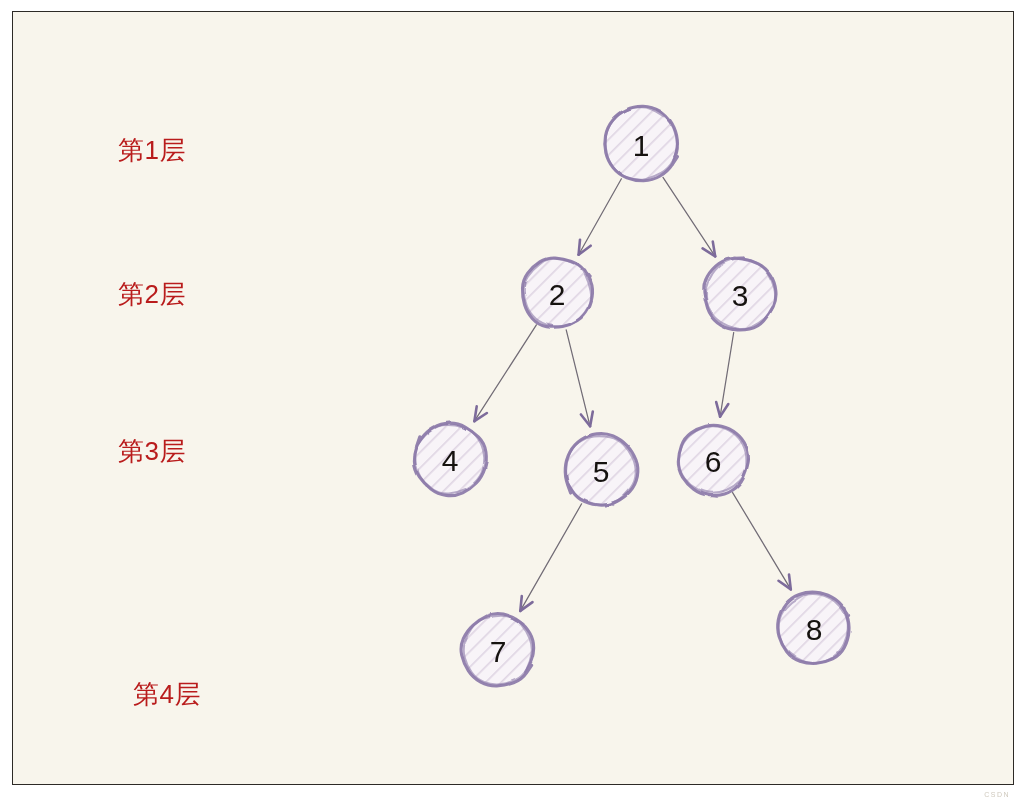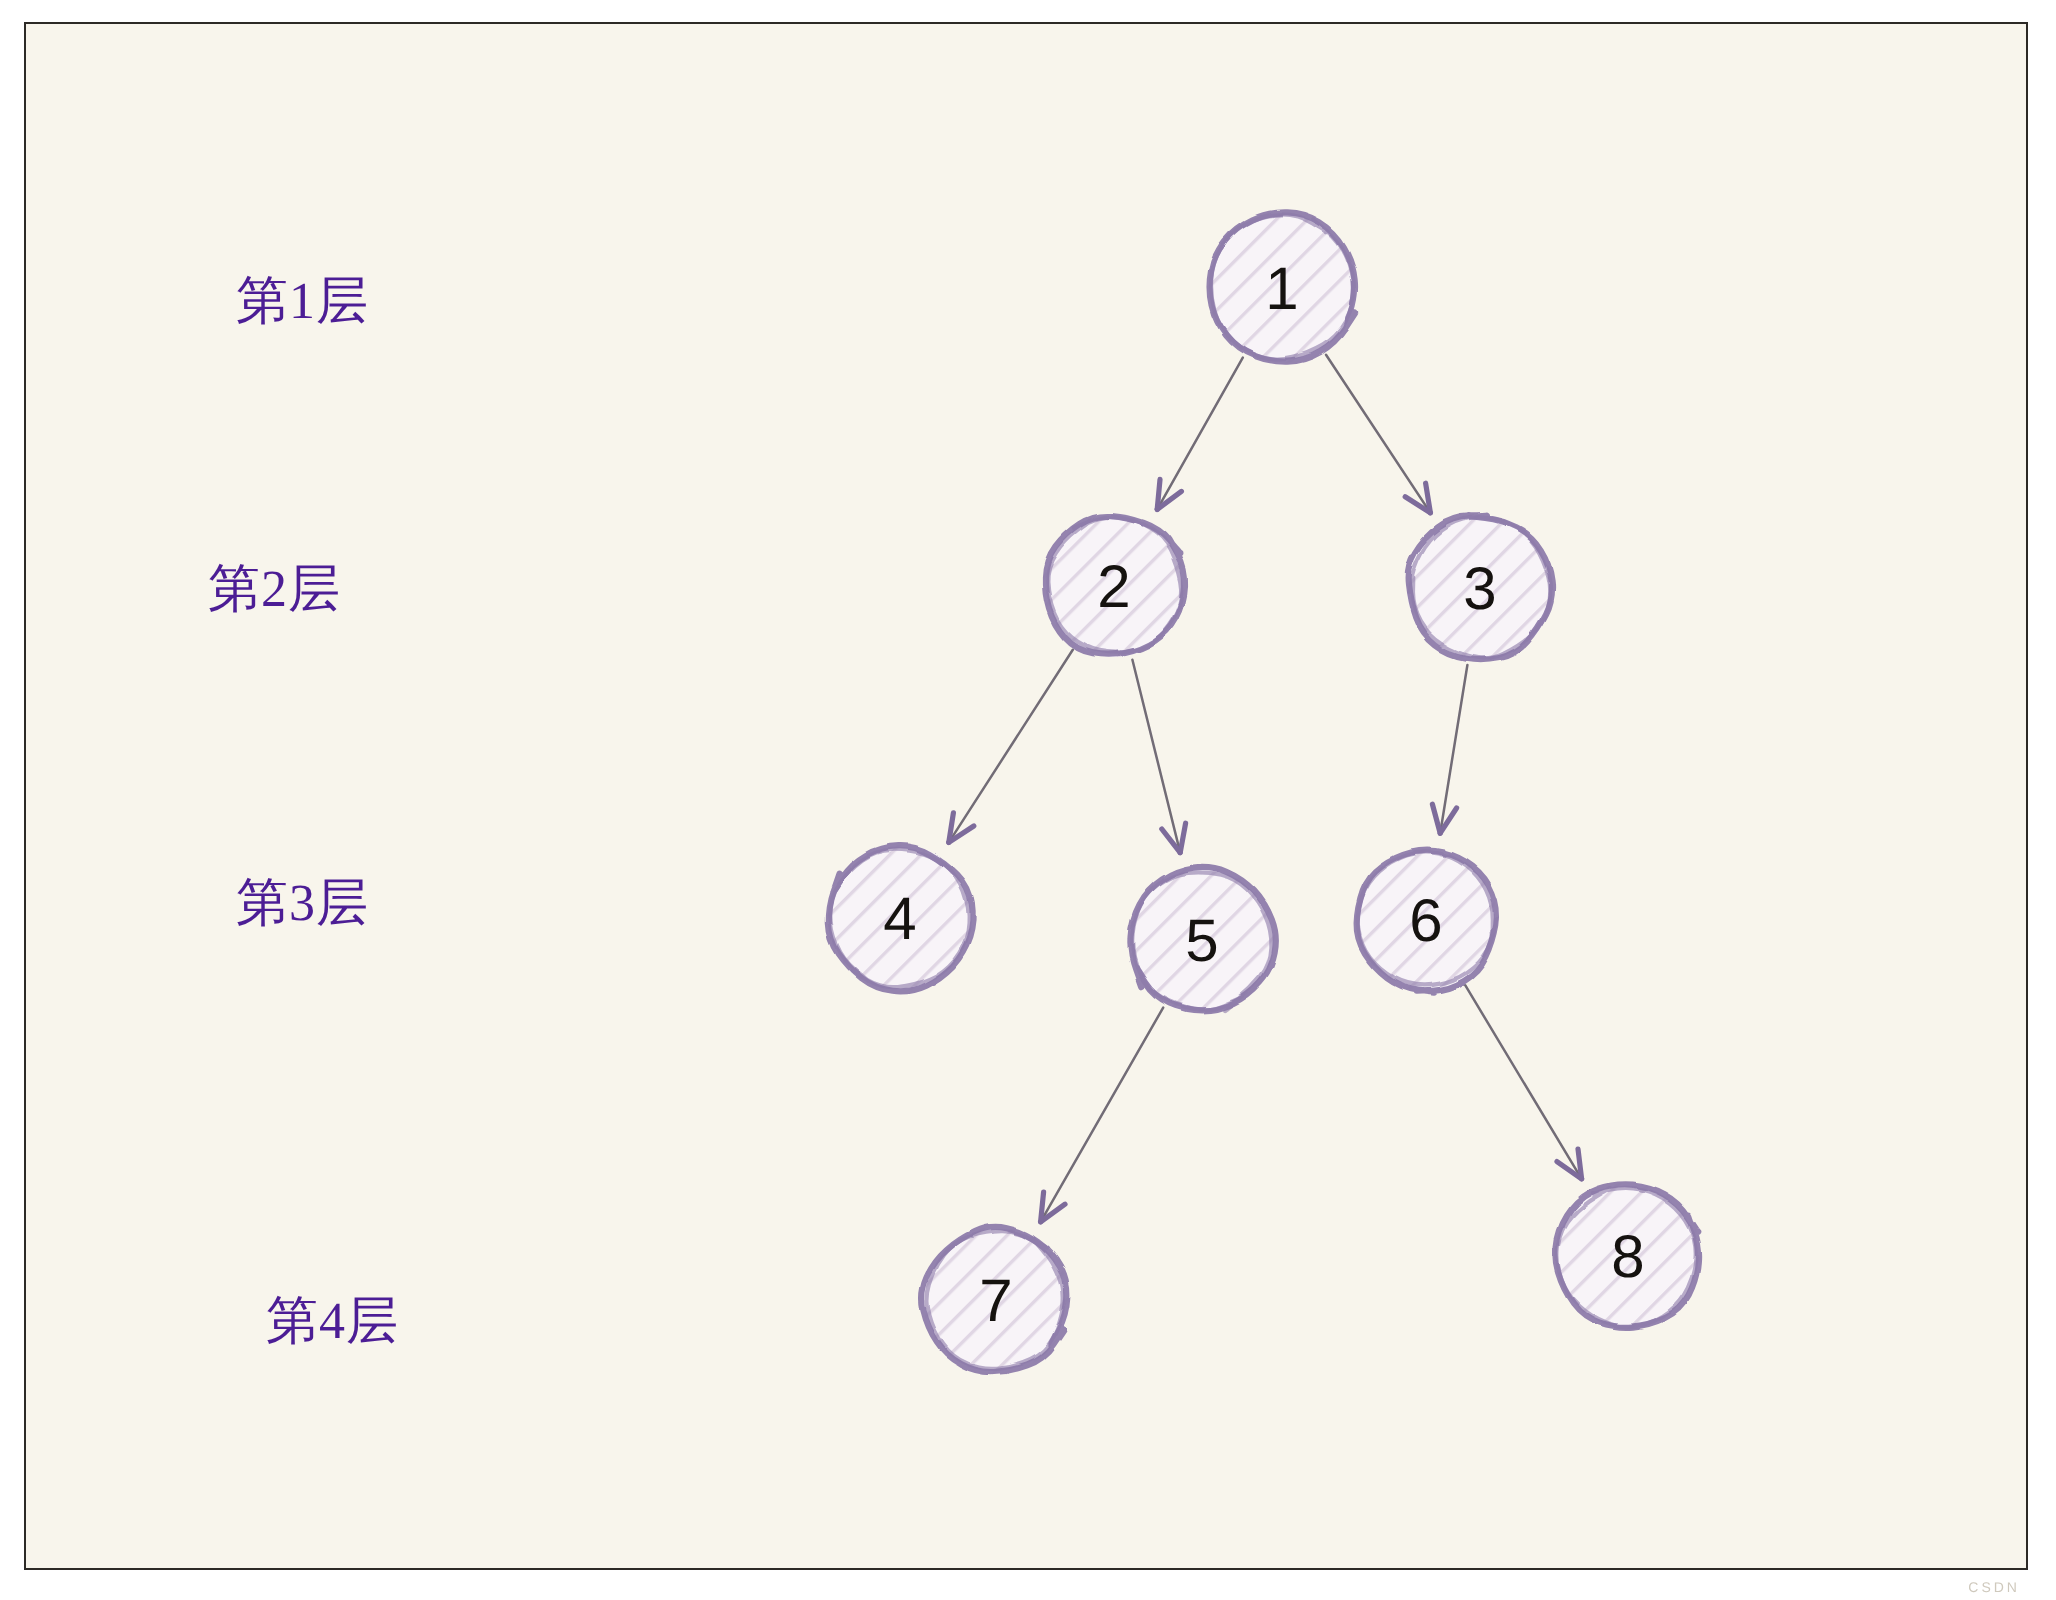--- a/index.html
+++ b/index.html
@@ -33,23 +33,23 @@
   #diagram-svg {
     position: absolute;
     left: 0;
     top: 0;
     width: 1028px;
     height: 800px;
     display: block;
   }
   .level-label {
     position: absolute;
-    font-family: Liberation Serif, serif;
+    font-family: Liberation Sans, sans-serif;
     font-size: 26px;
-    color: #4c1d95;
+    color: #b91c1c;
     white-space: nowrap;
     letter-spacing: 0.5px;
   }
   .node-text {
     font-family: "Liberation Sans", "DejaVu Sans", sans-serif;
     font-size: 30px;
     fill: #15120f;
     text-anchor: middle;
     dominant-baseline: central;
   }
@@ -166,18 +166,18 @@
         <g>
           <circle cx="814" cy="628" r="36.5" fill="url(#hatch)"></circle>
           <path d="M 844.1 607.4 Q 844.1 607.4 846.8 615.3 Q 849.6 623.2 848.9 631.5 Q 848.3 639.8 844.3 647.5 Q 840.3 655.1 832.6 658.8 Q 824.8 662.5 816.5 663.3 Q 808.1 664.0 799.9 661.3 Q 791.7 658.6 786.6 651.7 Q 781.5 644.7 779.1 636.5 Q 776.7 628.3 778.3 619.7 Q 780.0 611.2 785.5 604.3 Q 791.0 597.4 799.2 594.5 Q 807.4 591.5 815.9 592.3 Q 824.4 593.1 831.8 597.1 Q 839.3 601.1 843.9 608.3 T 848.6 615.4" fill="none" stroke="#8c7aa9" stroke-width="3.1" stroke-linecap="round" opacity="0.92" filter="url(#rough)"></path>
           <path d="M 796.6 596.8 Q 796.6 596.8 804.6 594.9 Q 812.5 593.0 820.4 594.7 Q 828.3 596.3 834.7 601.3 Q 841.0 606.2 844.6 613.4 Q 848.3 620.6 847.8 628.6 Q 847.4 636.7 843.9 643.9 Q 840.4 651.2 833.9 656.3 Q 827.5 661.4 819.2 662.8 Q 811.0 664.3 803.2 661.2 Q 795.5 658.2 789.3 652.6 Q 783.1 647.1 780.5 639.1 Q 777.9 631.1 779.0 622.8 Q 780.0 614.4 785.6 608.4 Q 791.2 602.3 798.2 598.2 T 805.1 594.1" fill="none" stroke="#8c7aa9" stroke-width="2.1" stroke-linecap="round" opacity="0.6" filter="url(#rough)"></path>
           <text x="814" y="629" class="node-text">8</text>
         </g>
       </g>
   </svg>
 
   <div class="level-label" style="left: 118px; top: 133px;">第1层</div>
-  <div class="level-label" style="left: 104px; top: 277px;">第2层</div>
+  <div class="level-label" style="left: 118px; top: 277px;">第2层</div>
   <div class="level-label" style="left: 118px; top: 434px;">第3层</div>
-  <div class="level-label" style="left: 133px; top: 643px;">第4层</div>
+  <div class="level-label" style="left: 133px; top: 677px;">第4层</div>
 
   <div id="watermark">CSDN</div>
 </div>
 
 </body></html>

